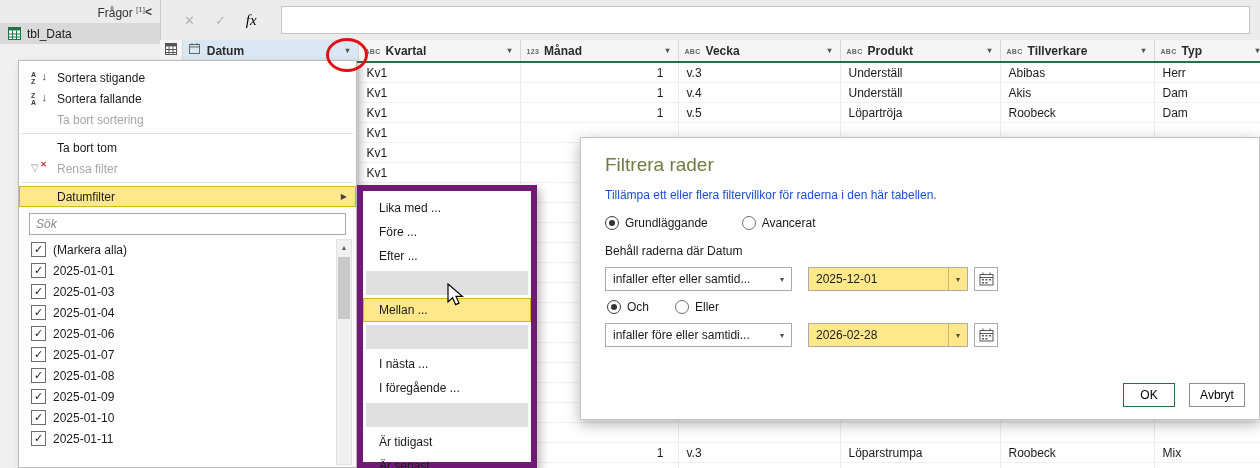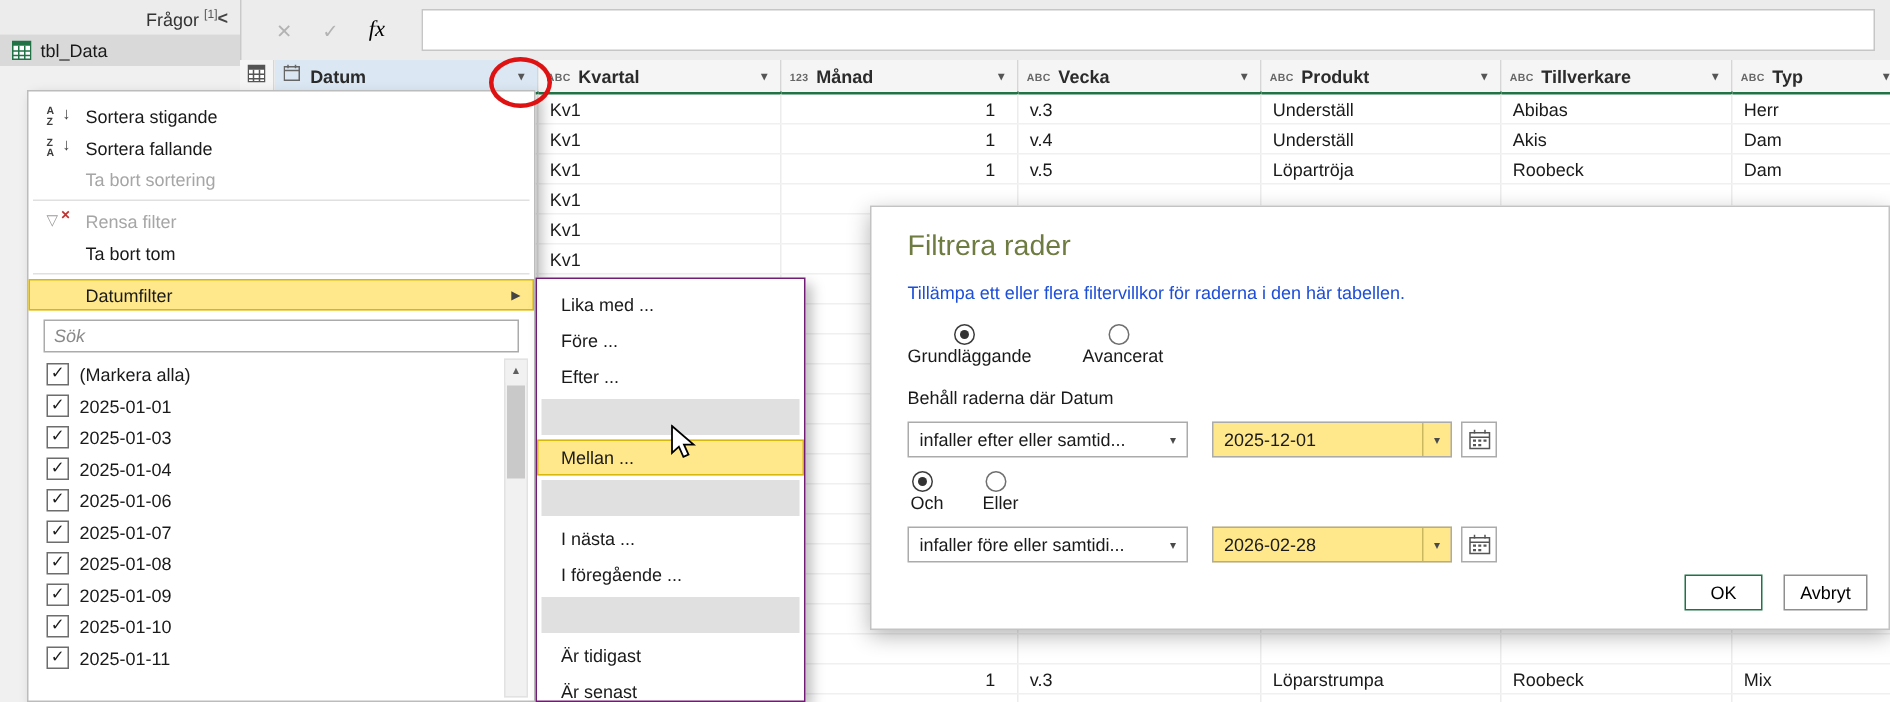--- a/index.html
+++ b/index.html
@@ -81,31 +81,31 @@
   .checkbox .mark{font-size:11px;line-height:11px;color:#1a1a1a;visibility:hidden;}
   .check-item.checked .checkbox .mark{visibility:visible;}
   .cb-label{margin-left:7px;white-space:nowrap;}
   .menu-scrollbar{position:absolute;right:4px;top:178px;bottom:2px;width:16px;background:#f1f1f1;
       border:1px solid #e2e2e2;box-sizing:border-box;}
   .sb-up{height:15px;text-align:center;font-size:7px;color:#5f5f5f;line-height:15px;background:#f1f1f1;cursor:pointer;}
   .sb-thumb{position:absolute;top:17px;left:1px;right:1px;height:62px;background:#c9c9c9;cursor:pointer;}
 
   
   .menu2{position:absolute;left:357px;top:185px;width:180px;height:283px;background:#fff;
-      border:1px solid #701a75;box-shadow:4px 4px 8px rgba(0,0,0,.25);z-index:40;padding-top:5px;box-sizing:border-box;}
+      border:6px solid #701a75;box-shadow:4px 4px 8px rgba(0,0,0,.25);z-index:40;padding-top:5px;box-sizing:border-box;}
   .menu2 .menu-item{height:24px;padding-left:16px;}
   .menu2 .mi-arrow{margin-right:8px;}
 
   
   .dialog{position:absolute;left:580px;top:137px;width:680px;height:283px;background:#fff;
       border:1px solid #c3c3c3;box-shadow:0 4px 14px rgba(0,0,0,.30);z-index:20;box-sizing:border-box;}
   .dlg-title{margin:16px 0 0 24px;font-size:19px;color:var(--dialog_title,#6e7b41);}
   .dlg-desc{margin:12px 0 0 24px;color:#1d4ed8;}
   .dlg-modes{margin:14px 0 0 24px;display:flex;gap:34px;}
-  .radio{display:inline-flex;align-items:center;cursor:pointer;flex-direction:column;}
+  .radio{display:inline-flex;cursor:pointer;}
   .rb{width:12px;height:12px;border:1px solid #6f6f6f;border-radius:50%;background:#fff;
       display:inline-block;margin-right:6px;position:relative;flex:none;}
   .radio.checked .rb{border-color:#3c3c3c;}
   .radio.checked .rb::after{content:"";position:absolute;left:3px;top:3px;width:6px;height:6px;
       border-radius:50%;background:#333;}
   .dlg-keep{margin:14px 0 0 24px;}
   .cond-row{margin:9px 0 0 24px;display:flex;align-items:center;}
   .select,.date-combo{height:24px;border:1px solid #ababab;background:#fff;display:flex;
       align-items:center;box-sizing:border-box;cursor:pointer;}
   .select{width:187px;padding-left:7px;margin-right:16px;}
@@ -452,28 +452,28 @@
         <div class="menu-item disabled">
         <span class="mi-icon"></span>
         <span class="mi-label">Ta bort sortering</span>
         <span class="mi-arrow">▶</span>
       </div>
         <div class="menu-item separator">
         
         
         
       </div>
+        <div class="menu-item">
+        <span class="mi-icon"></span>
+        <span class="mi-label">Ta bort tom</span>
+        <span class="mi-arrow">▶</span>
+      </div>
         <div class="menu-item disabled icon-clear-filter">
         <span class="mi-icon"></span>
         <span class="mi-label">Rensa filter</span>
-        <span class="mi-arrow">▶</span>
-      </div>
-        <div class="menu-item">
-        <span class="mi-icon"></span>
-        <span class="mi-label">Ta bort tom</span>
         <span class="mi-arrow">▶</span>
       </div>
         <div class="menu-item separator">
         
         
         
       </div>
         <div class="menu-item highlight arrow">
         <span class="mi-icon"></span>
         <span class="mi-label">Datumfilter</span>

